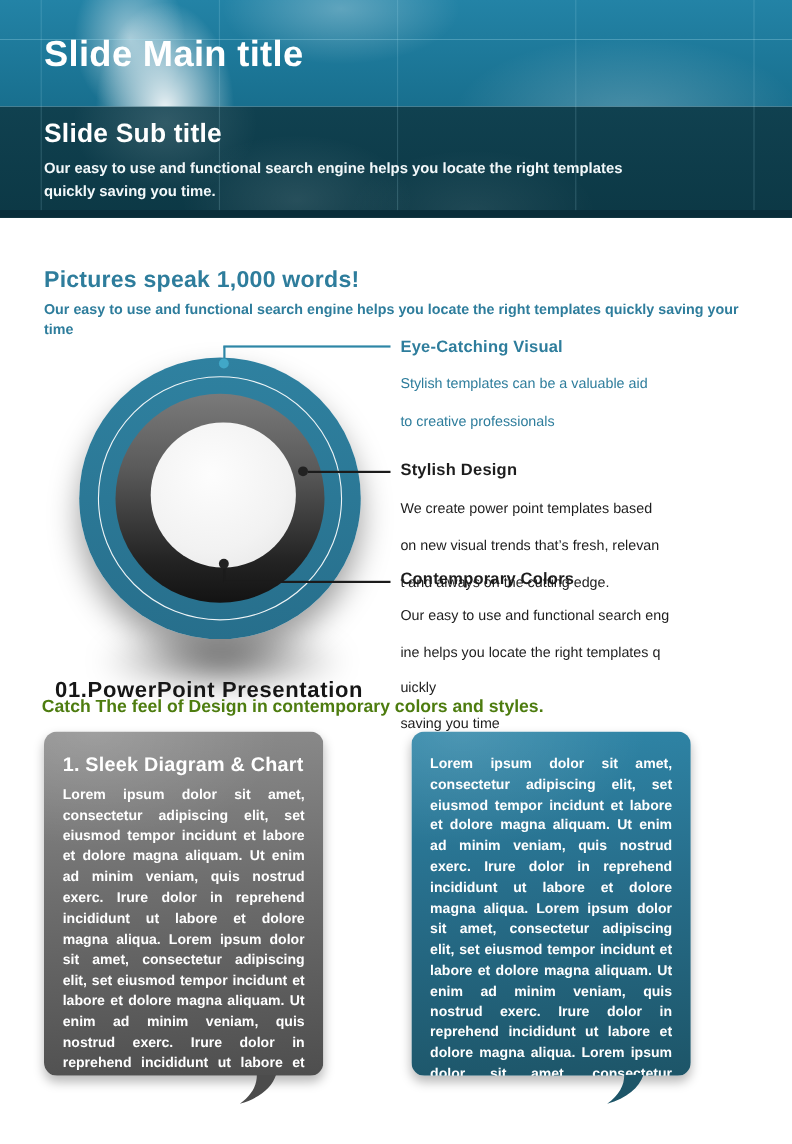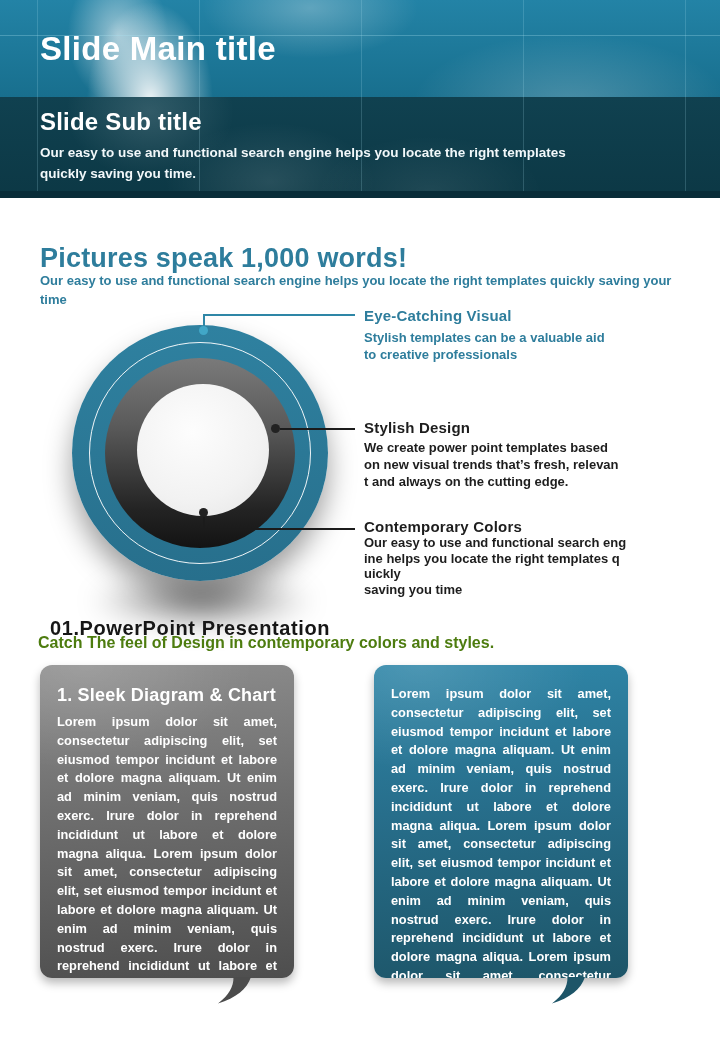--- a/index.html
+++ b/index.html
@@ -31,21 +31,21 @@
     background-repeat:no-repeat,repeat-x;}
   .main-title{position:absolute;left:40px;top:30px;margin:0;color:#fff;
     font-size:33px;font-weight:bold;letter-spacing:.3px;}
   .sub-title{position:absolute;left:40px;top:108px;margin:0;color:#fff;
     font-size:24px;font-weight:bold;letter-spacing:.2px;}
   .sub-text{position:absolute;left:40px;top:142px;margin:0;color:#f2f8fa;
     font-size:13.5px;font-weight:bold;line-height:21px;max-width:548px;}
 
   
   .intro-heading{position:absolute;left:40px;top:243px;margin:0;color:#2e7d9c;
-    font-size:27px;font-weight:bold;letter-spacing:.2px;}
+    font-size:21px;font-weight:bold;letter-spacing:.2px;}
   .intro-text{position:absolute;left:40px;top:271px;margin:0;color:#2e7d9c;
     font-size:13px;font-weight:bold;line-height:19px;max-width:660px;}
 
   
   .circle-shadow{position:absolute;left:88px;top:572px;width:228px;height:58px;border-radius:50%;
     background:radial-gradient(closest-side, rgba(0,0,0,.55), rgba(0,0,0,0));filter:blur(12px);}
   .ring-outer{position:absolute;left:72px;top:325px;width:256px;height:256px;border-radius:50%;
     background:linear-gradient(180deg,#2f81a0 0%,#276f8c 100%);
     box-shadow:0 16px 28px rgba(0,0,0,.38);}
   .ring-white-outline{position:absolute;left:89px;top:342px;width:222px;height:222px;border-radius:50%;
@@ -65,21 +65,21 @@
   .dot1{left:199px;top:326px;}
   .line2-h{left:280px;top:428px;width:75px;height:1.5px;}
   .dot2{left:271px;top:424px;}
   .line3-v{left:203px;top:516px;width:1.5px;height:13px;}
   .line3-h{left:203px;top:528px;width:152px;height:1.5px;}
   .dot3{left:199px;top:508px;}
 
   
   .callout{position:absolute;left:364px;}
   .callout h4{margin:0;font-size:15px;font-weight:bold;letter-spacing:.2px;}
-  .callout .cl-line{font-size:13px;font-weight:bold;white-space:nowrap;}
+  .callout .cl-line{font-size:13px;font-weight:normal;white-space:nowrap;margin-top:17px;}
   .callout.teal h4,.callout.teal .cl-line{color:#2e7d9c;}
   .callout.dark h4,.callout.dark .cl-line{color:#1d1d1d;}
   .co1{top:307px;} .co1 .cl-body{margin-top:6px;} .co1 .cl-line{line-height:16.5px;}
   .co2{top:419px;} .co2 .cl-body{margin-top:3px;} .co2 .cl-line{line-height:17px;}
   .co3{top:518px;} .co3 .cl-body{margin-top:0px;} .co3 .cl-line{line-height:15.5px;}
 
   
   .pp-heading{position:absolute;left:38px;top:605px;margin:12px;color:#161616;
     font-size:20px;font-weight:bold;letter-spacing:.6px;}
   .pp-sub{position:absolute;left:38px;top:634px;margin:0;color:#4d7c0f;

